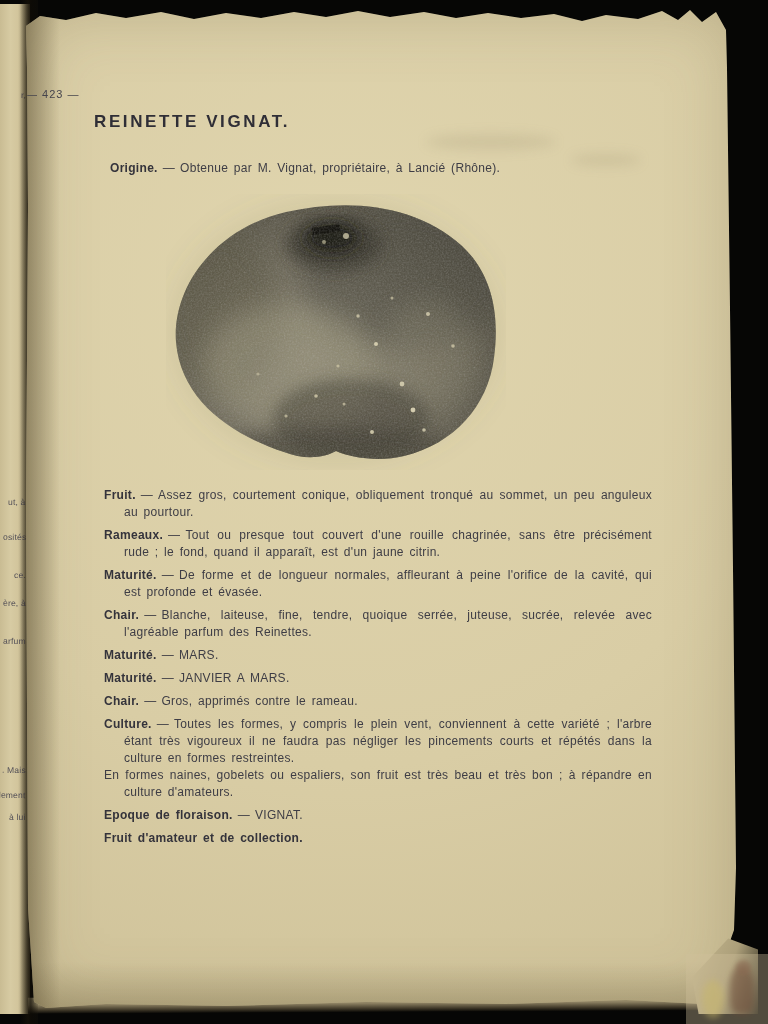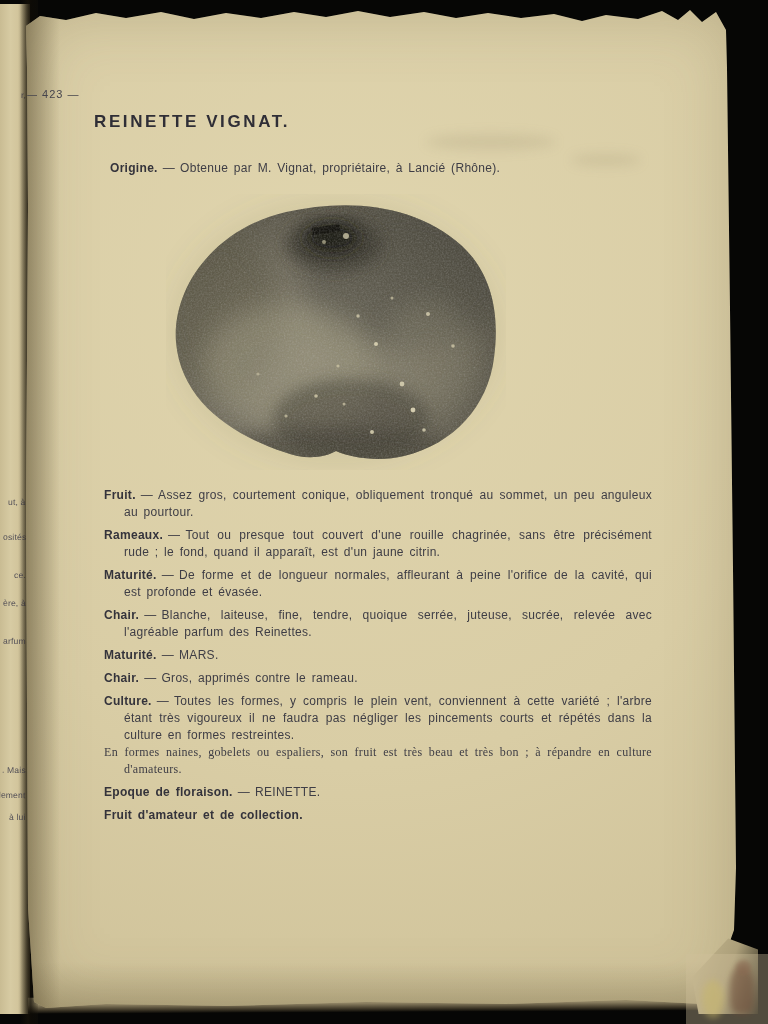--- a/index.html
+++ b/index.html
@@ -76,21 +76,21 @@
   .sm2{left:545px;top:146px;width:70px;height:12px;}
   
   .photo{position:absolute;left:140px;top:186px;width:340px;height:276px;}
   
   .content{position:absolute;top:479px;left:68px;width:558px;}
   .sec{
     margin:0 0 6px 10px;padding-left:20px;text-indent:-20px;
     font-size:12px;line-height:17px;text-align:justify;
     color:#3e3d45;letter-spacing:.3px;word-spacing:2px;
   }
-  .sec .extra{display:block;text-indent:-20px;font-family:Liberation Serif, serif;}
+  .sec .extra{display:block;text-indent:-20px;}
   
   .corner-overlay{
     position:absolute;left:686px;top:954px;width:82px;height:70px;z-index:6;
     background:rgba(208,192,156,.38);
   }
   .co-figure{position:absolute;left:44px;top:12px;width:24px;height:48px;
     background:#6d4b38;opacity:.55;filter:blur(3px);border-radius:45% 45% 30% 30%;}
   .co-head{position:absolute;left:50px;top:6px;width:15px;height:15px;border-radius:50%;
     background:#8a6a52;opacity:.6;filter:blur(2px);}
   .co-blob{position:absolute;left:16px;top:26px;width:22px;height:38px;border-radius:50%;
@@ -197,27 +197,28 @@
 
   <p class="sec"><b class="lab">Rameaux.</b><span class="dash">—</span><span class="txt">Tout ou presque tout couvert d'une rouille chagrinée, sans être précisément rude ; le fond, quand il apparaît, est d'un jaune citrin.</span></p>
 
   <p class="sec"><b class="lab">Maturité.</b><span class="dash">—</span><span class="txt">De forme et de longueur normales, affleurant à peine l'orifice de la cavité, qui est profonde et évasée.</span></p>
 
 
   <p class="sec"><b class="lab">Chair.</b><span class="dash">—</span><span class="txt">Blanche, laiteuse, fine, tendre, quoique serrée, juteuse, sucrée, relevée avec l'agréable parfum des Reinettes.</span></p>
 
   <p class="sec"><b class="lab">Maturité.</b><span class="dash">—</span><span class="txt">MARS.</span></p>
 
+  <p class="sec"><b class="lab">Maturité.</b><span class="dash">—</span><span class="txt">JANVIER A MARS.</span></p>
 
 
   <p class="sec"><b class="lab">Chair.</b><span class="dash">—</span><span class="txt">Gros, apprimés contre le rameau.</span></p>
 
   <p class="sec"><b class="lab">Culture.</b><span class="dash">—</span><span class="txt">Toutes les formes, y compris le plein vent, conviennent à cette variété ; l'arbre étant très vigoureux il ne faudra pas négliger les pincements courts et répétés dans la culture en formes restreintes.</span><span class="extra">En formes naines, gobelets ou espaliers, son fruit est très beau et très bon ; à répandre en culture d'amateurs.</span></p>
 
-  <p class="sec"><b class="lab">Epoque de floraison.</b><span class="dash">—</span><span class="txt">REINETTE.</span></p>
+  <p class="sec"><b class="lab">Epoque de floraison.</b><span class="dash">—</span><span class="txt">VIGNAT.</span></p>
 
   <p class="sec"><b class="lab">Fruit d'amateur et de collection.</b></p>
 </div>
   </div>
 
   <div class="fore-edge"></div>
 
   <div class="corner-overlay">
     <div class="co-blob"></div>
     <div class="co-figure"></div>

